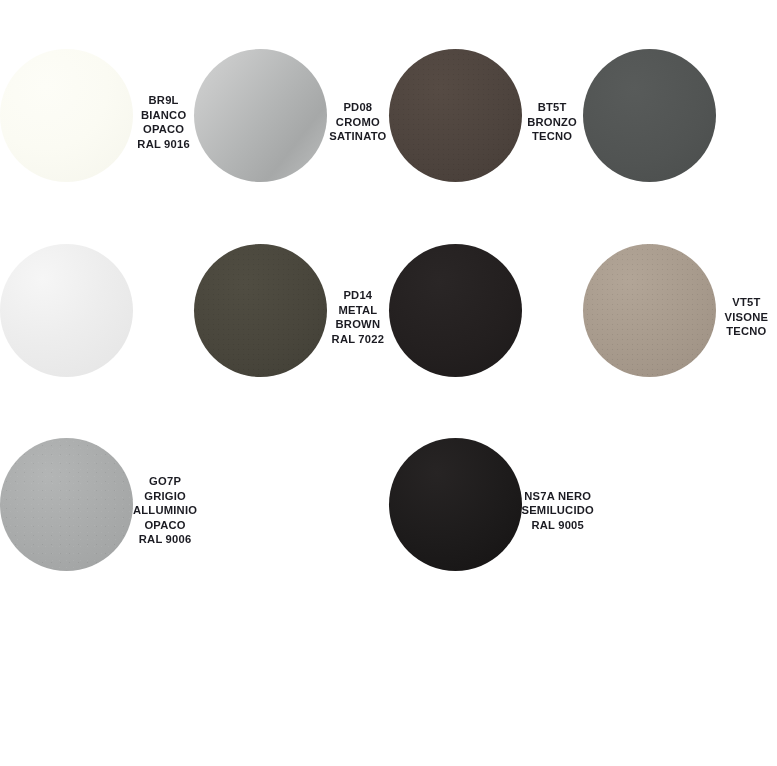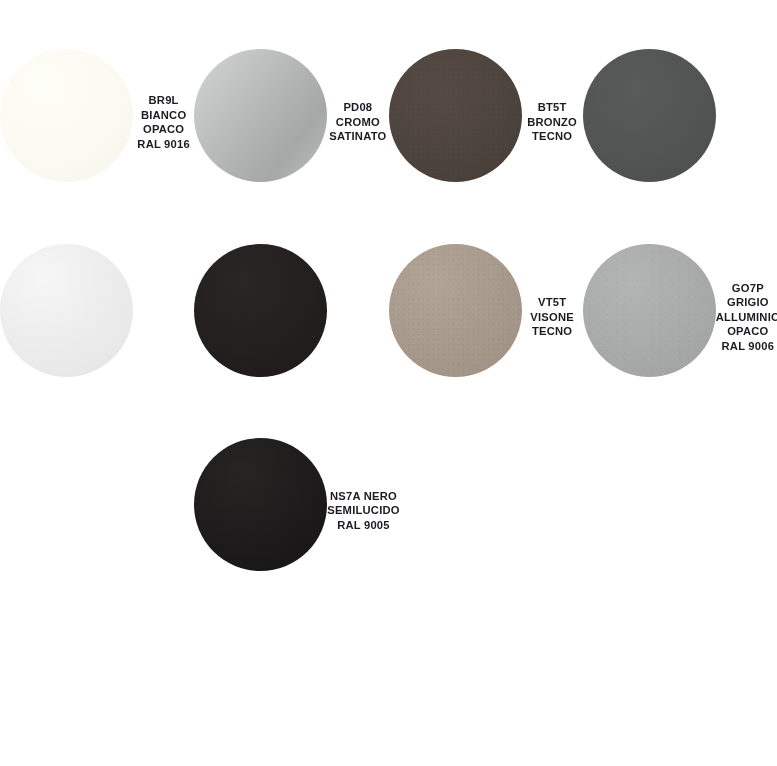--- a/index.html
+++ b/index.html
@@ -92,20 +92,24 @@
       <div class="swatch-disc textured" style="background: radial-gradient(circle at 38% 30%, rgb(86, 75, 68) 0%, rgb(78, 68, 62) 55%, rgb(70, 61, 55) 100%);"></div>
       <div class="swatch-label">BT5T BRONZO TECNO</div>
     </div>
     <div class="swatch-cell">
       <div class="swatch-disc" style="background: radial-gradient(circle at 38% 30%, rgb(88, 91, 90) 0%, rgb(81, 84, 83) 58%, rgb(74, 77, 76) 100%);"></div>
     </div>
     <div class="swatch-cell">
       <div class="swatch-disc" style="background: radial-gradient(circle at 32% 26%, rgb(246, 246, 246) 0%, rgb(237, 237, 237) 46%, rgb(228, 228, 228) 100%);"></div>
     </div>
     <div class="swatch-cell">
+      <div class="swatch-disc textured" style="background: radial-gradient(circle at 38% 30%, rgb(80, 77, 66) 0%, rgb(73, 70, 60) 56%, rgb(65, 63, 54) 100%);"></div>
+      <div class="swatch-label">PD14 METAL BROWN RAL 7022</div>
+    </div>
+    <div class="swatch-cell">
       <div class="swatch-disc" style="background: radial-gradient(circle at 38% 28%, rgb(42, 38, 38) 0%, rgb(35, 31, 31) 58%, rgb(28, 25, 25) 100%);"></div>
     </div>
     <div class="swatch-cell">
       <div class="swatch-disc textured" style="background: radial-gradient(circle at 34% 28%, rgb(178, 165, 151) 0%, rgb(168, 155, 141) 50%, rgb(157, 144, 131) 100%);"></div>
       <div class="swatch-label">VT5T VISONE TECNO</div>
     </div>
     <div class="swatch-cell">
       <div class="swatch-disc textured textured-coarse" style="background: radial-gradient(circle at 36% 28%, rgb(179, 181, 181) 0%, rgb(169, 171, 171) 52%, rgb(159, 161, 161) 100%);"></div>
       <div class="swatch-label">GO7P GRIGIO ALLUMINIO OPACO RAL 9006</div>
     </div>

